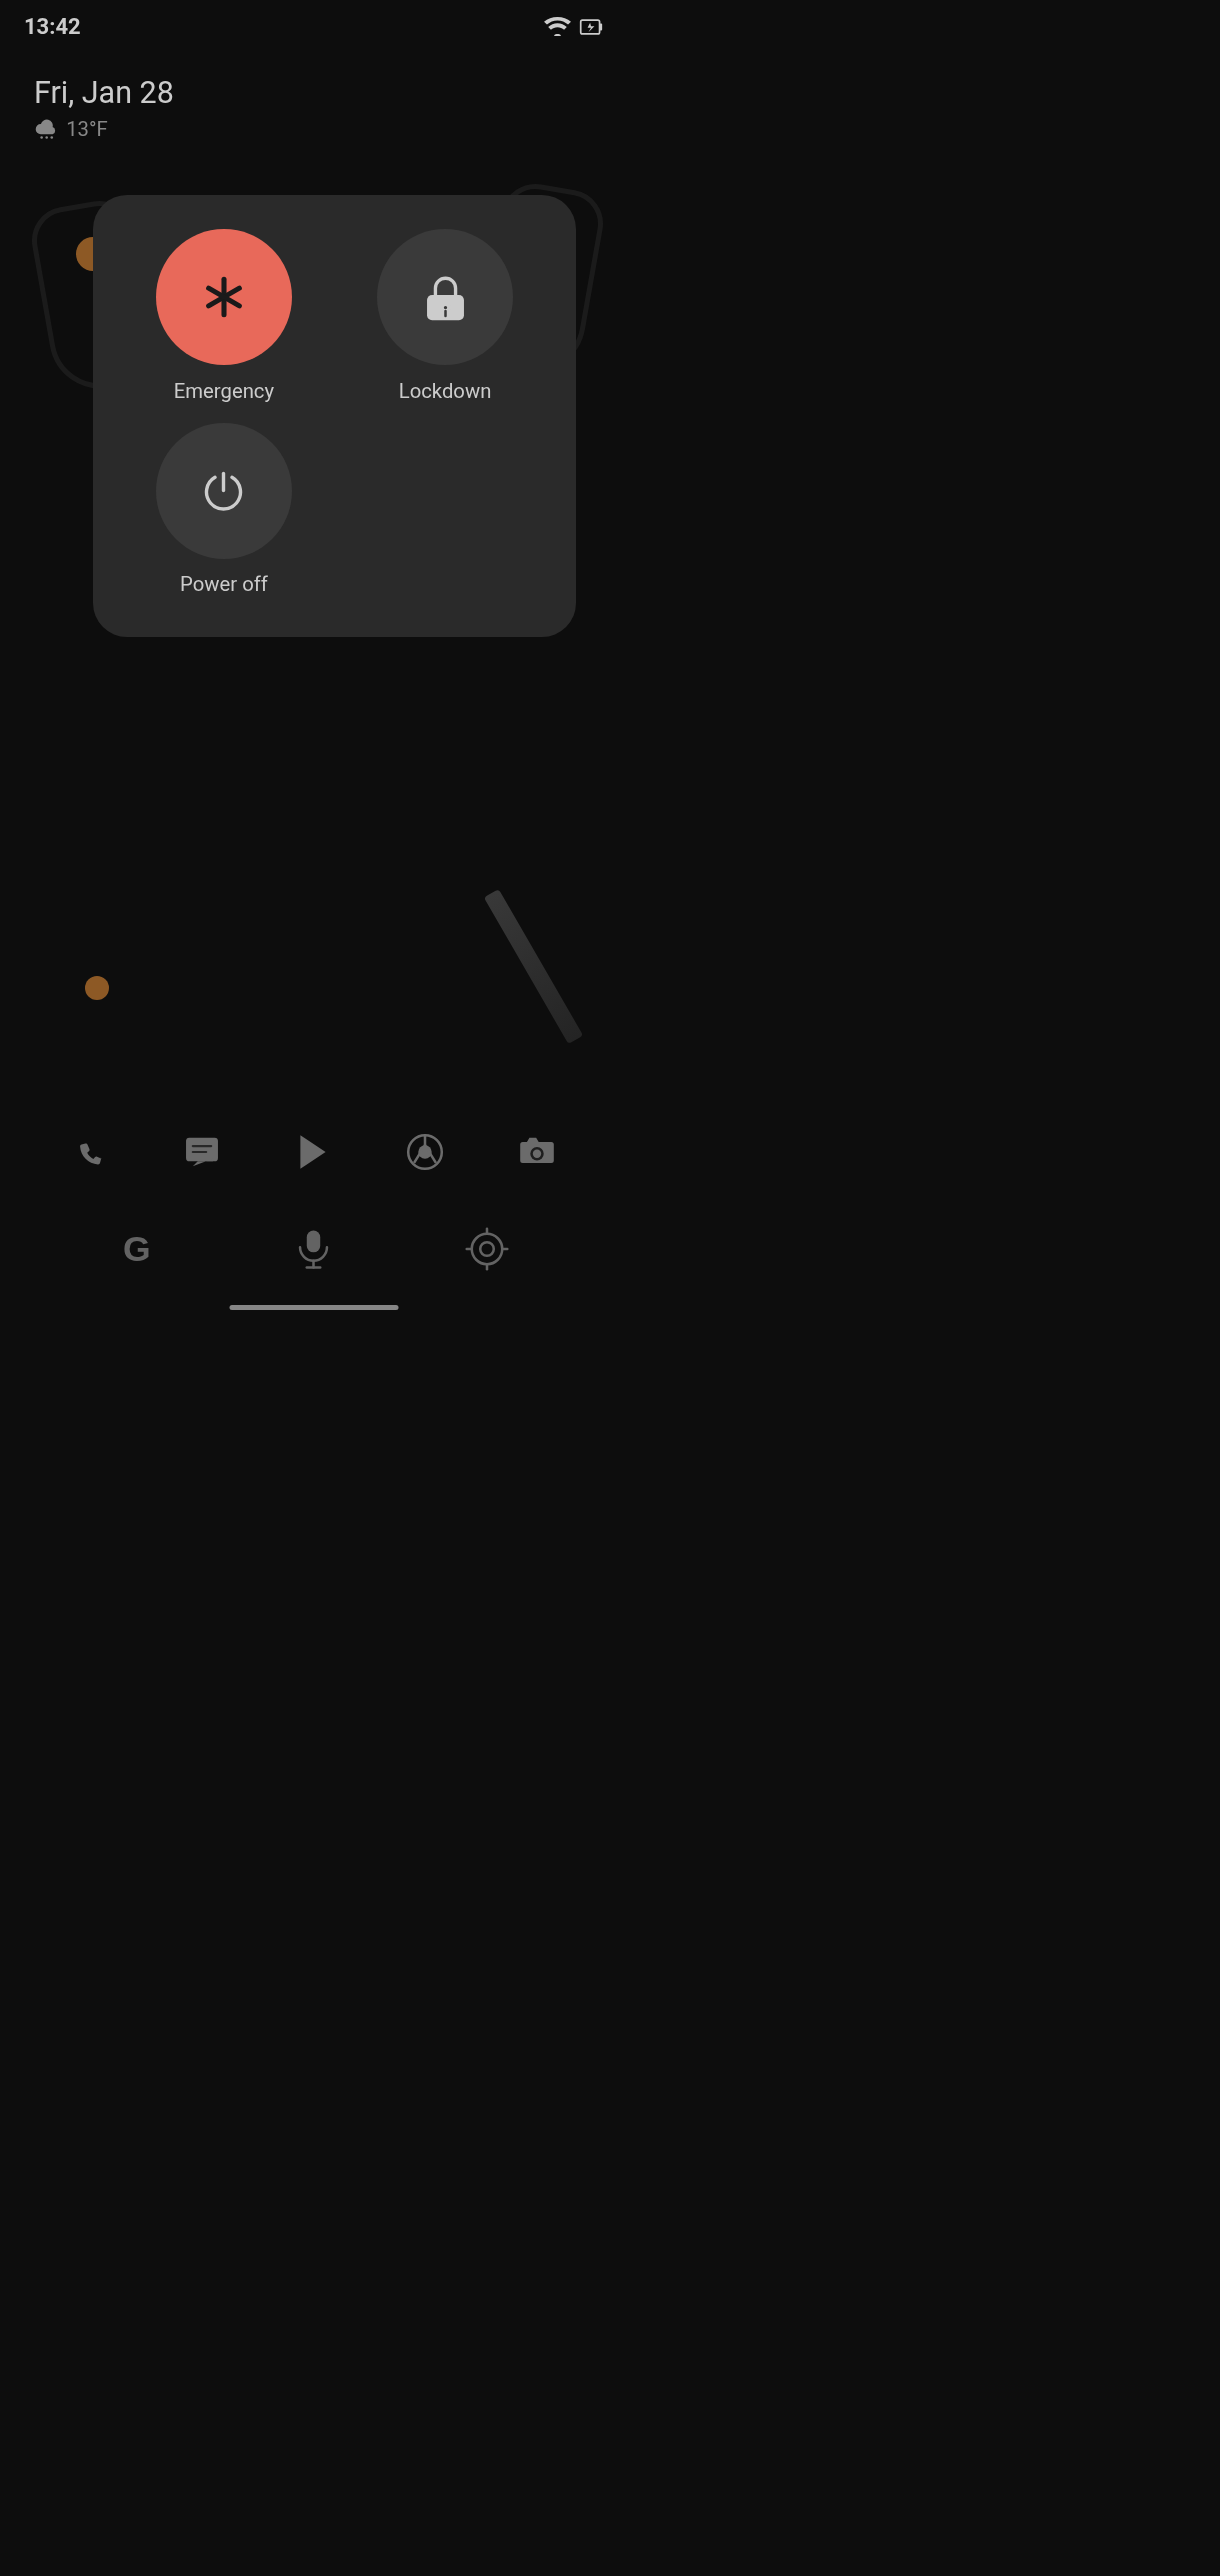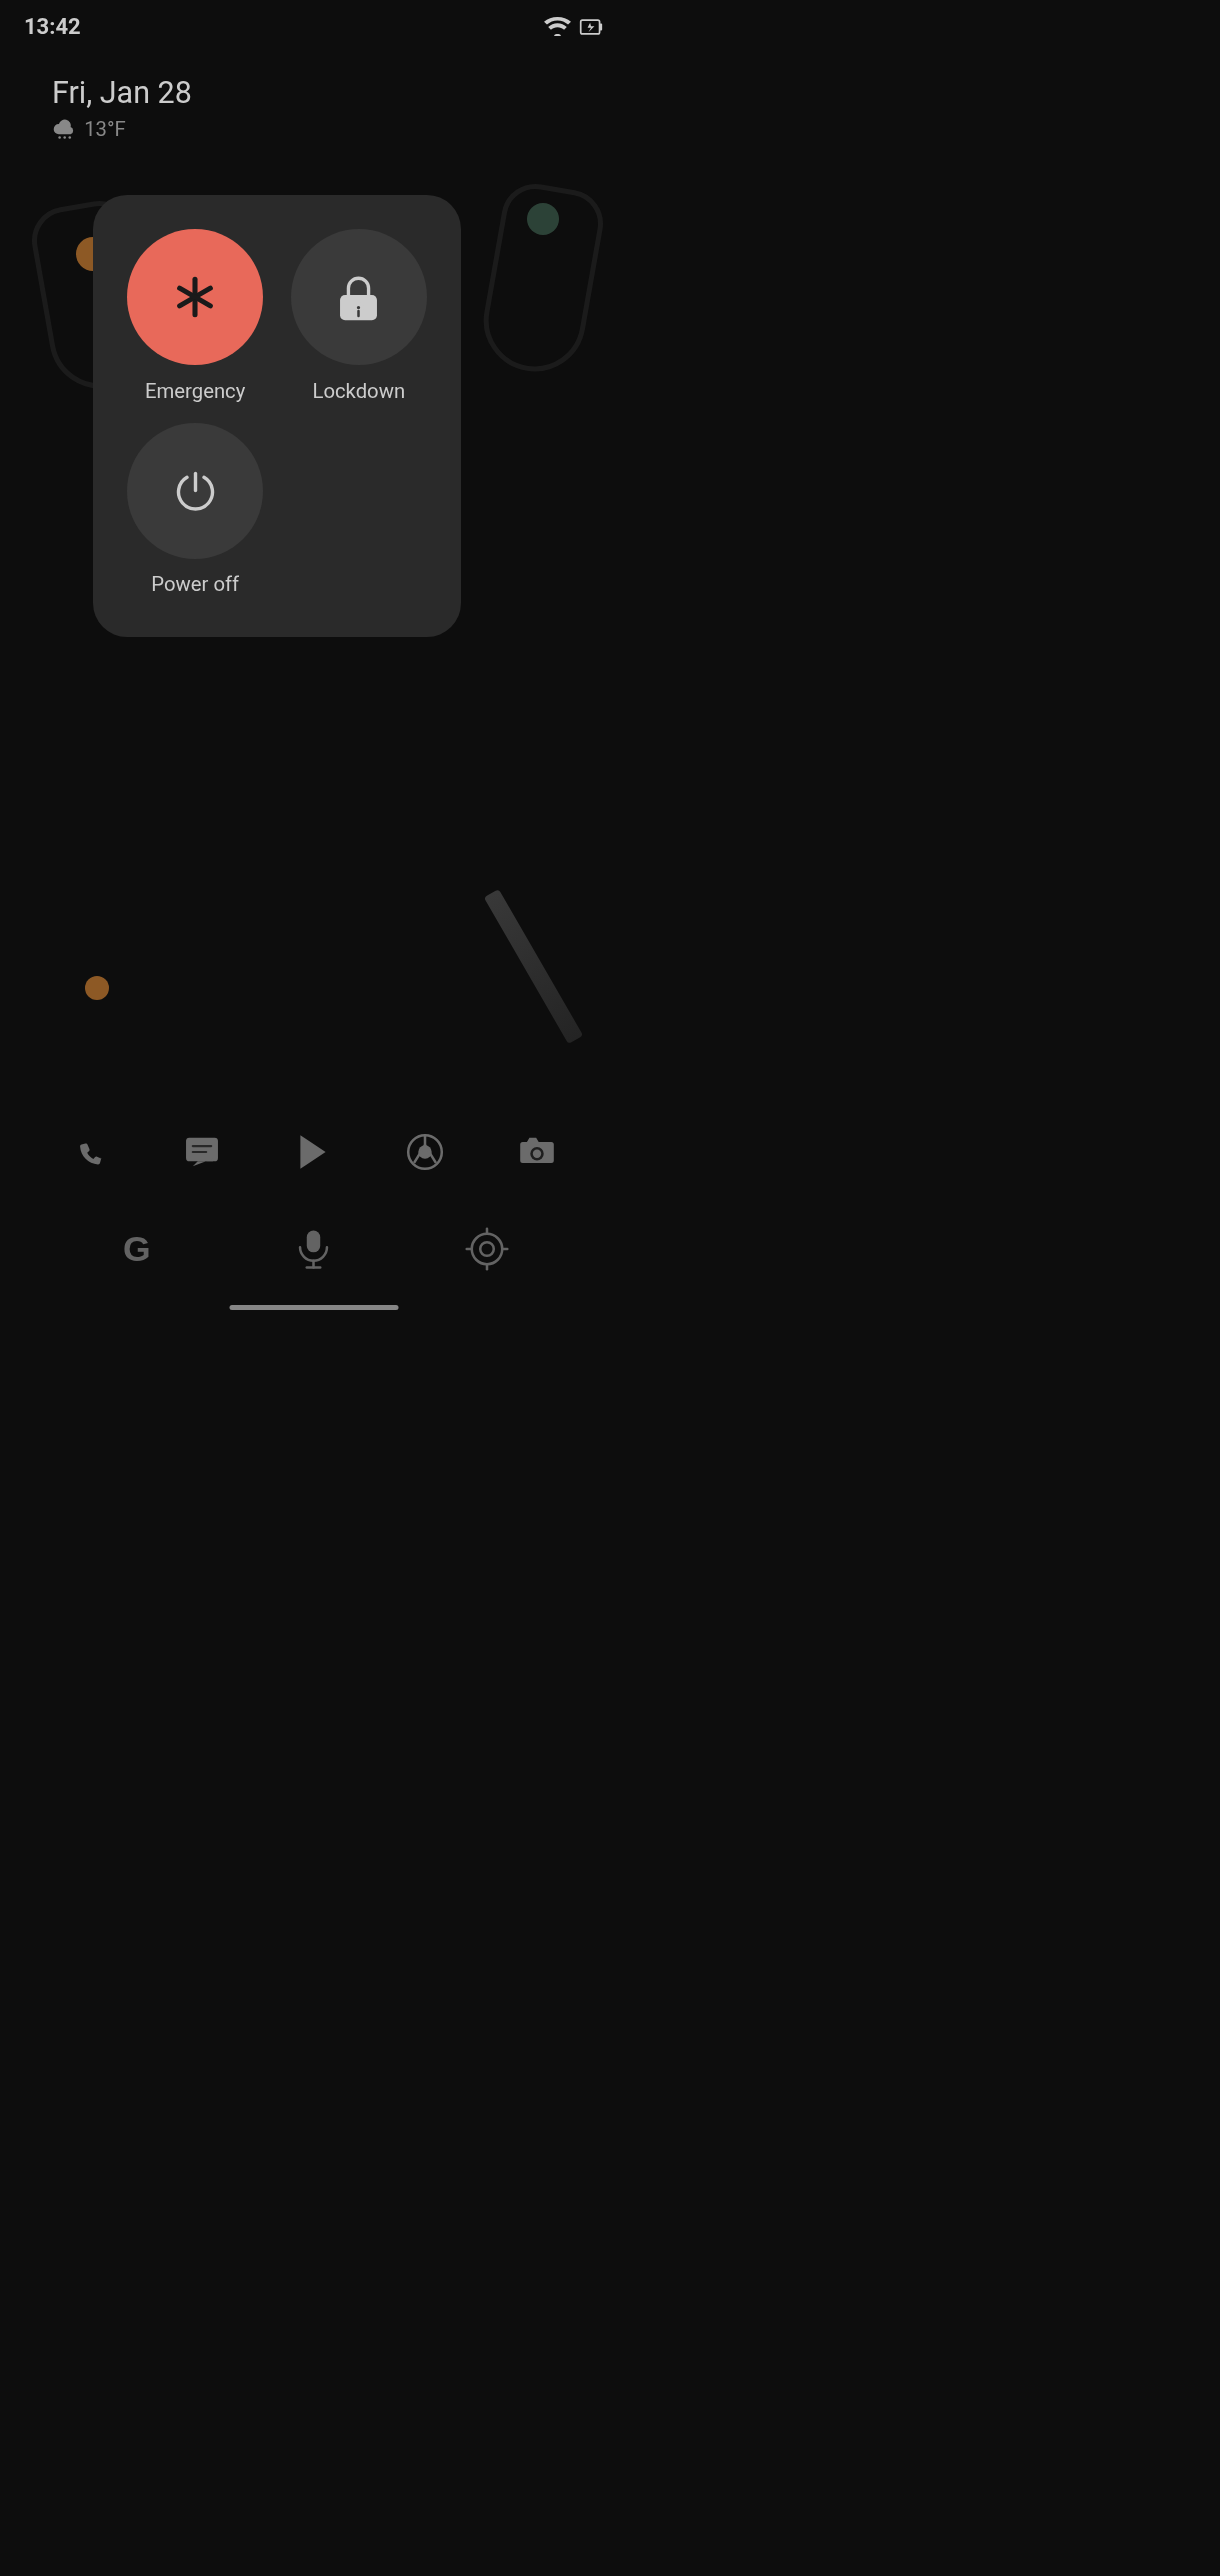--- a/index.html
+++ b/index.html
@@ -31,21 +31,21 @@
     }
 
     .status-icons {
       display: flex;
       align-items: center;
       gap: 8.5px;
     }
 
     
     .date-weather {
-      padding: 34px 34px 0 52px;
+      padding: 34px 34px 0 34px;
     }
 
     .date-text {
       font-size: 30.5px;
       font-weight: 400;
       color: #cccccc;
       margin-bottom: 6.8px;
     }
 
     .weather-text {
@@ -54,21 +54,21 @@
       display: flex;
       align-items: center;
       gap: 6.8px;
     }
 
     
     .power-menu {
       position: absolute;
       top: 195px;
       left: 93px;
-      width: 368px;
+      width: 483px;
       background: #2a2a2a;
       border-radius: 34px;
       padding: 34px 30.5px 41px 30.5px;
     }
 
     .power-menu-grid {
       display: grid;
       grid-template-columns: 1fr 1fr;
       gap: 20.3px;
     }

